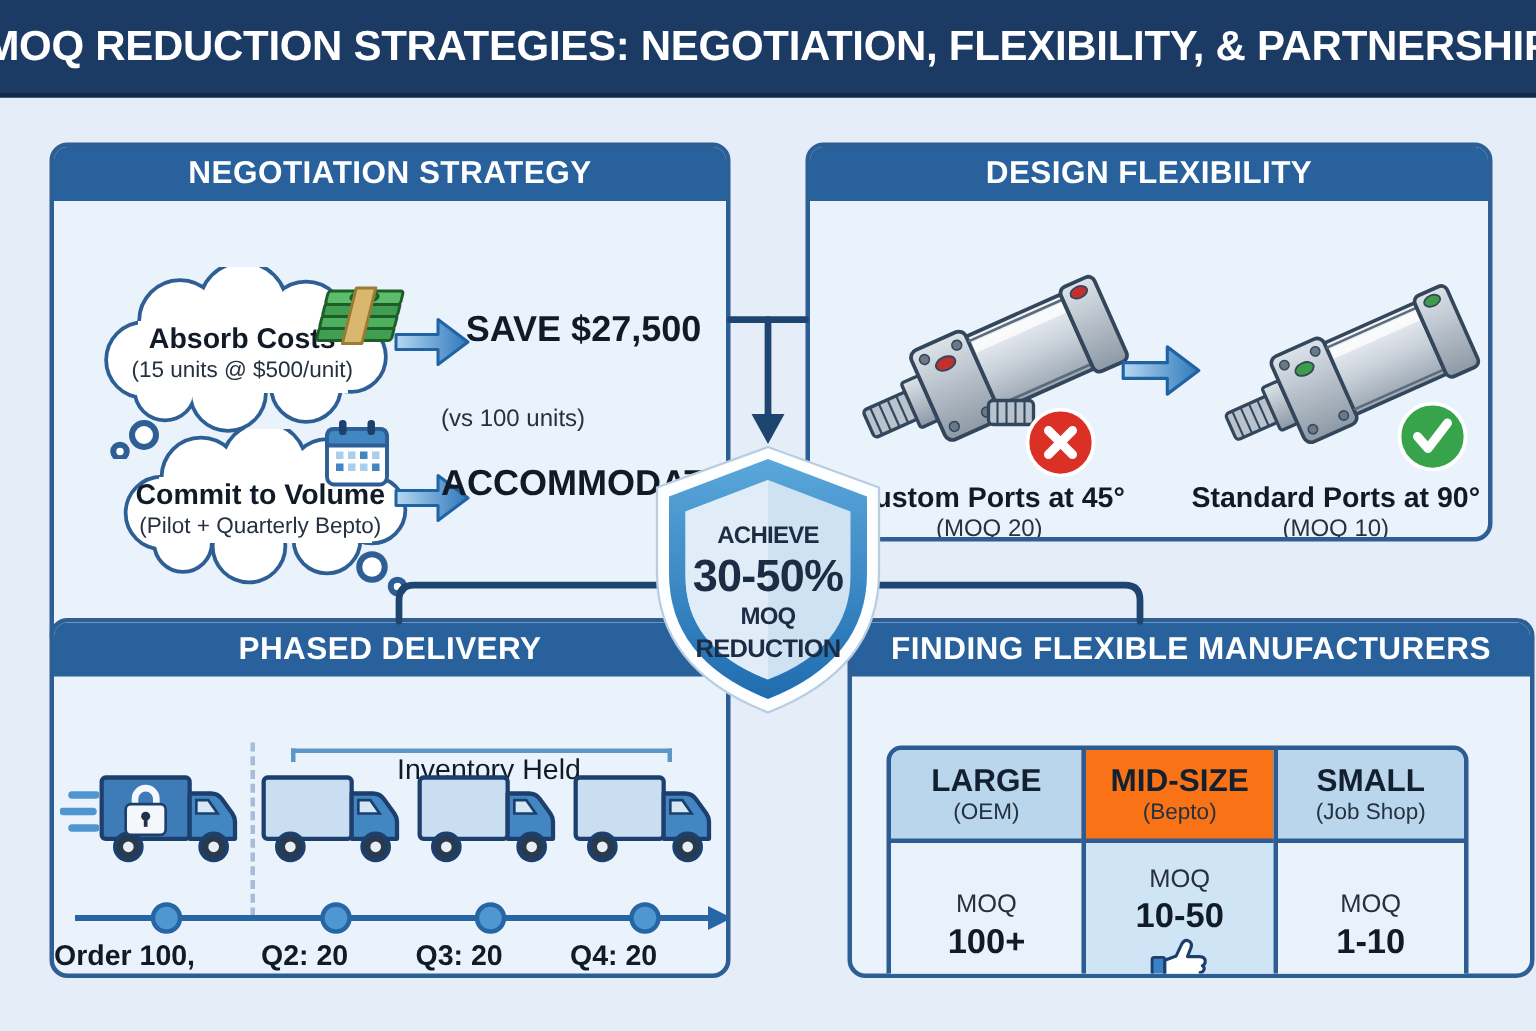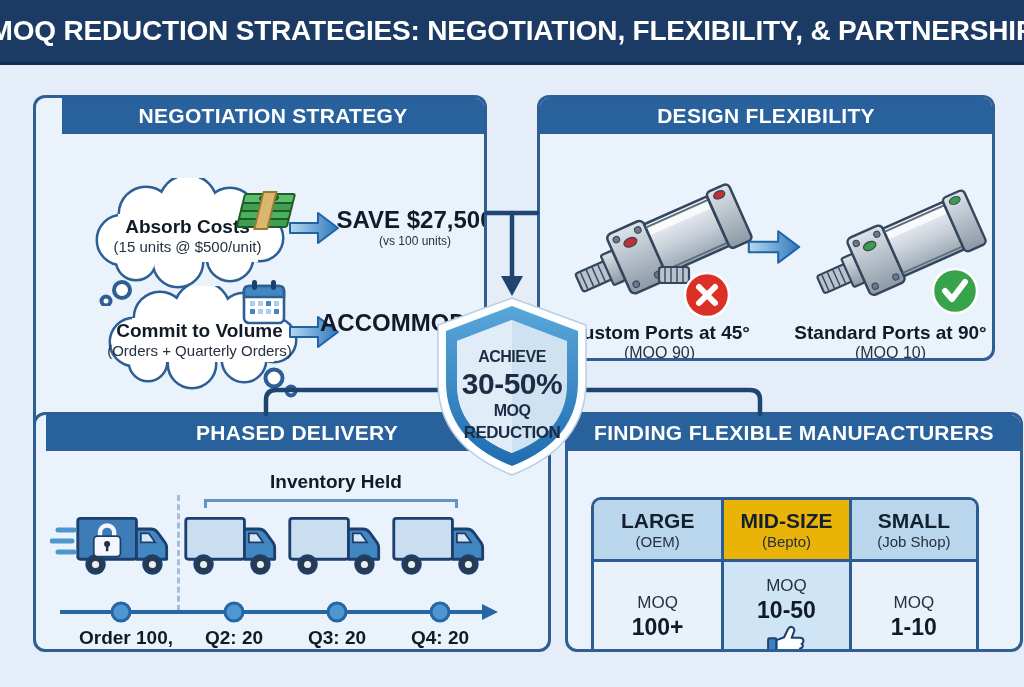--- a/index.html
+++ b/index.html
@@ -22,56 +22,56 @@
   
   .panel{
     position:absolute;border:3px solid #2d5f95;border-radius:12px;
     background:#eaf2fb;overflow:hidden;box-sizing:border-box;
   }
   .panel-header{
     height:36px;background:#28619c;color:#fff;display:flex;
     align-items:center;justify-content:center;font-weight:bold;
     font-size:21px;letter-spacing:0.3px;
   }
-  #panel-negotiation{left:33px;top:95px;width:454px;height:340px;padding-left:26px;}
+  #panel-negotiation{left:33px;top:95px;width:454px;height:340px;}
   #panel-design{left:537px;top:95px;width:458px;height:266px;}
-  #panel-phased{left:33px;top:412px;width:518px;height:240px;padding-left:10px;}
+  #panel-phased{left:33px;top:412px;width:454px;height:240px;}
   #panel-manufacturers{left:537px;top:412px;width:458px;height:240px;margin-left:28px;}
   .panel-body{position:relative;width:100%;height:calc(100% - 36px);}
   .abs{position:absolute;}
   
   .result-title{font-weight:bold;font-size:24px;color:#111a27;text-align:center;line-height:1.15;}
-  .result-sub{font-size:12px;color:#26303f;text-align:center;line-height:1.2;}
+  .result-sub{font-size:16px;color:#26303f;line-height:1.2;margin-top:36px;}
   .cloud-title{font-weight:bold;font-size:19px;color:#111a27;}
   .cloud-sub{font-size:15px;color:#26303f;}
   .caption-title{font-weight:bold;font-size:19px;color:#111a27;text-align:center;}
   .caption-sub{font-size:16px;color:#26303f;text-align:center;}
   
   .dashed-divider{
     position:absolute;border-left:3px dashed #a5bdd8;width:0;
   }
-  .inv-label{font-weight:bold;font-size:19px;color:#111a27;text-align:center;}
+  .inv-label{font-weight:normal;font-size:19px;color:#111a27;text-align:center;margin-top:32px;}
   .bracket{
     position:absolute;border-top:3px solid #5e96c6;border-left:3px solid #5e96c6;
     border-right:3px solid #5e96c6;height:9px;box-sizing:border-box;
   }
-  .ms-label1{font-weight:bold;font-size:19px;text-align:center;color:#111a27;line-height:1.2;}
+  .ms-label1{font-weight:bold;font-size:19px;color:#111a27;line-height:1.2;}
   .ms-label2{font-size:18px;text-align:center;color:#26303f;line-height:1.2;}
   
   .moq-table{
     position:absolute;left:23px;top:46px;width:388px;height:178px;
     border:3px solid #2c5c92;border-radius:10px;overflow:hidden;
     display:grid;grid-template-columns:1fr 1fr 1fr;grid-template-rows:62px 1fr;
     background:#e9f2fb;box-sizing:border-box;
   }
   .th{
     display:flex;flex-direction:column;align-items:center;justify-content:center;
     background:#b9d6ec;border-bottom:3px solid #2c5c92;
   }
-  .th.mid{background:#eab308;}
+  .th.mid{background:#f97316;}
   .th .sz{font-weight:bold;font-size:21px;color:#13202f;line-height:1.1;}
   .th .tp{font-size:15px;color:#24313f;}
   .td{
     display:flex;flex-direction:column;align-items:center;justify-content:center;
     background:#e9f2fb;gap:1px;
   }
   .td.mid{background:#cfe5f5;}
   .td .moq{font-size:17px;color:#26303f;}
   .td .val{font-weight:bold;font-size:23px;color:#111a27;}
   .col-border-l{border-left:3px solid #2c5c92;}
@@ -248,21 +248,21 @@
           <circle cx="60" cy="76" r="18"></circle>
         <rect x="44" y="32" width="142" height="44"></rect>
       </g>
       <g fill="#ffffff" stroke="#2d5f95" stroke-width="4">
         <circle cx="186" cy="92" r="8.5"></circle>
         <circle cx="203" cy="105" r="4.5"></circle>
       </g>
     </svg>
     <div class="abs" style="left:40px;top:186px;width:195px;text-align:center">
       <div class="cloud-title">Commit to Volume</div>
-      <div class="cloud-sub">(Orders + Quarterly Orders)</div>
+      <div class="cloud-sub">(Pilot + Quarterly Bepto)</div>
     </div>
 
     <svg class="abs" style="left:180px;top:144px" width="44" height="48" viewBox="0 0 44 48">
       <rect x="2" y="8" width="40" height="37" rx="5" fill="#ffffff" stroke="#2d5f95" stroke-width="2.6"></rect>
       <path d="M2,13 q0,-5 5,-5 h30 q5,0 5,5 v6 H2 Z" fill="#4387c2" stroke="#2d5f95" stroke-width="2.6"></path>
       <rect x="10" y="2" width="5" height="10" rx="2.4" fill="#1d3f6e"></rect>
       <rect x="29" y="2" width="5" height="10" rx="2.4" fill="#1d3f6e"></rect>
       <g fill="#a9cfec">
         <rect x="8" y="23" width="5" height="5"></rect>
           <rect x="16" y="23" width="5" height="5"></rect>
@@ -314,21 +314,21 @@
       </g>
     </svg>
 
     <svg class="abs" style="left:390px;top:132px" width="50" height="50" viewBox="0 0 50 50">
       <circle cx="25" cy="25" r="22" fill="#37a34a" stroke="#ffffff" stroke-width="2.5"></circle>
       <path d="M15,25 L22,33 L35,16" fill="none" stroke="#ffffff" stroke-width="6" stroke-linecap="round" stroke-linejoin="round"></path>
     </svg>
 
     <div class="abs" style="left:12px;top:188px;width:215px">
       <div class="caption-title">Custom Ports at 45°</div>
-      <div class="caption-sub">(MOQ 90)</div>
+      <div class="caption-sub">(MOQ 20)</div>
     </div>
     <div class="abs" style="left:243px;top:188px;width:215px">
       <div class="caption-title">Standard Ports at 90°</div>
       <div class="caption-sub">(MOQ 10)</div>
     </div>
   </div>
 </section>
 
 <svg class="abs" style="left:432px;top:294px;z-index:6" width="160" height="184" viewBox="0 0 160 184">
   <path d="M80,4 L154,31 V88 Q154,152 80,181 Q6,152 6,88 V31 Z" fill="#fdfeff" stroke="#b9cde2" stroke-width="1.5"></path>

